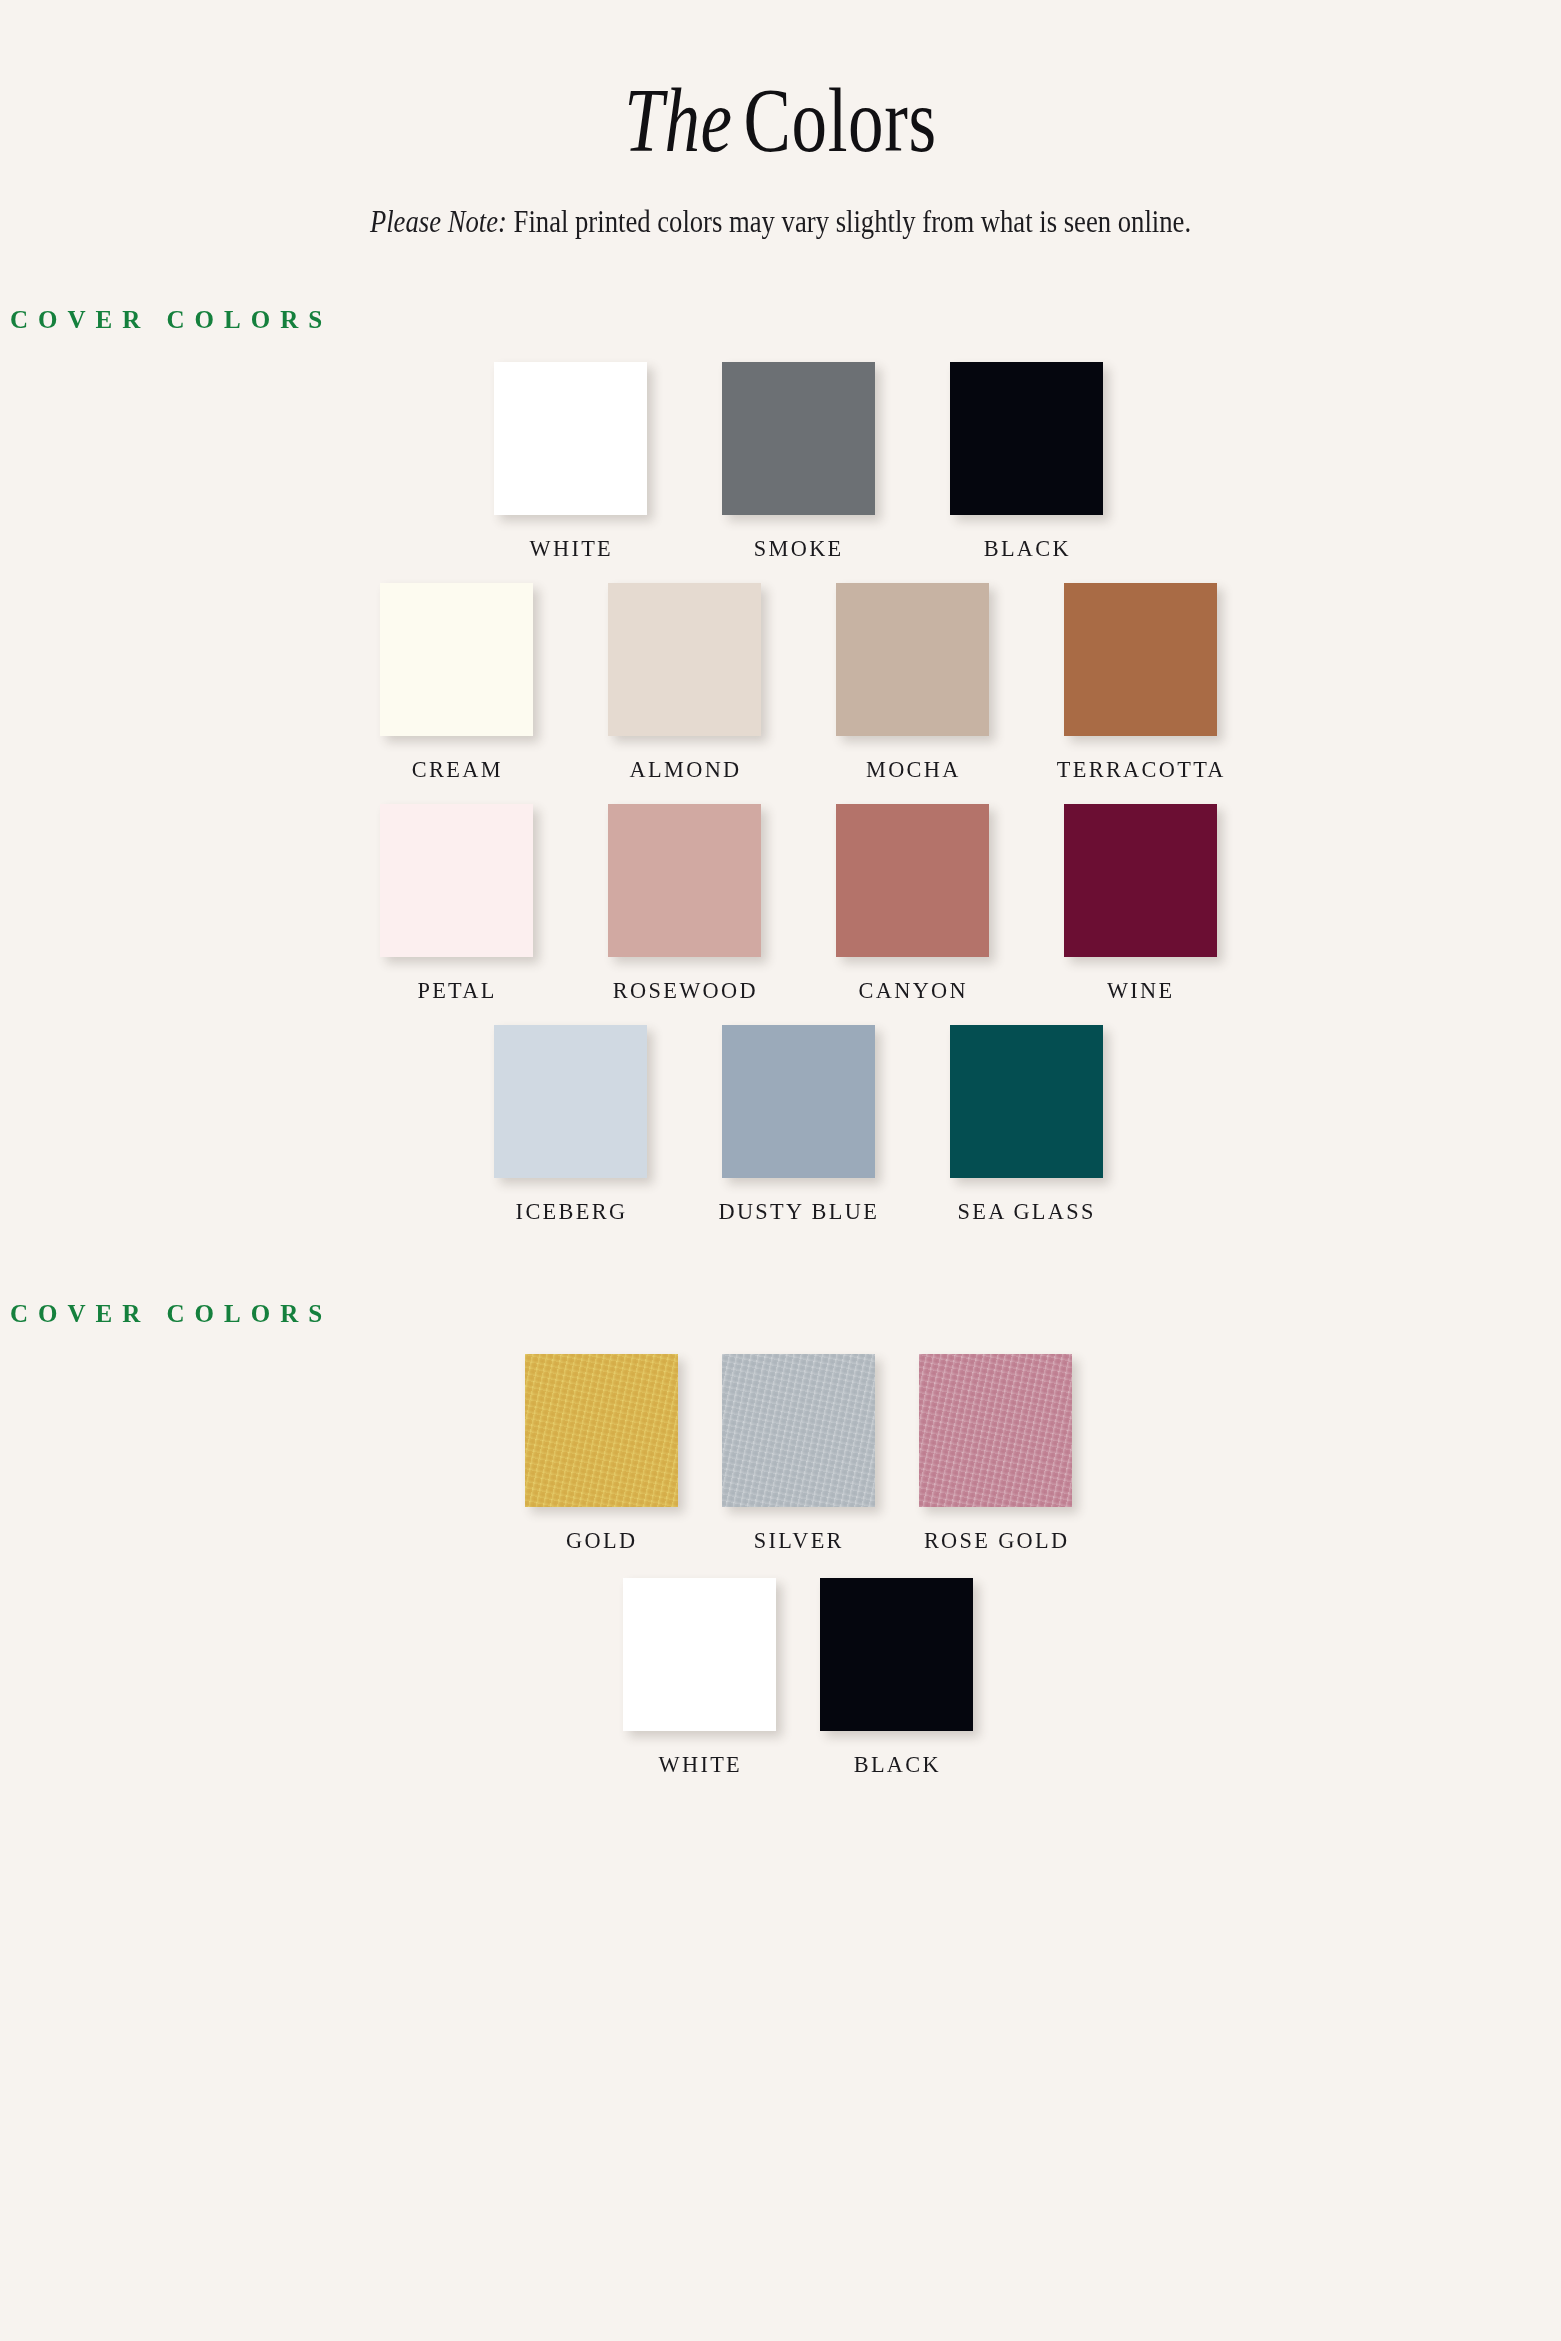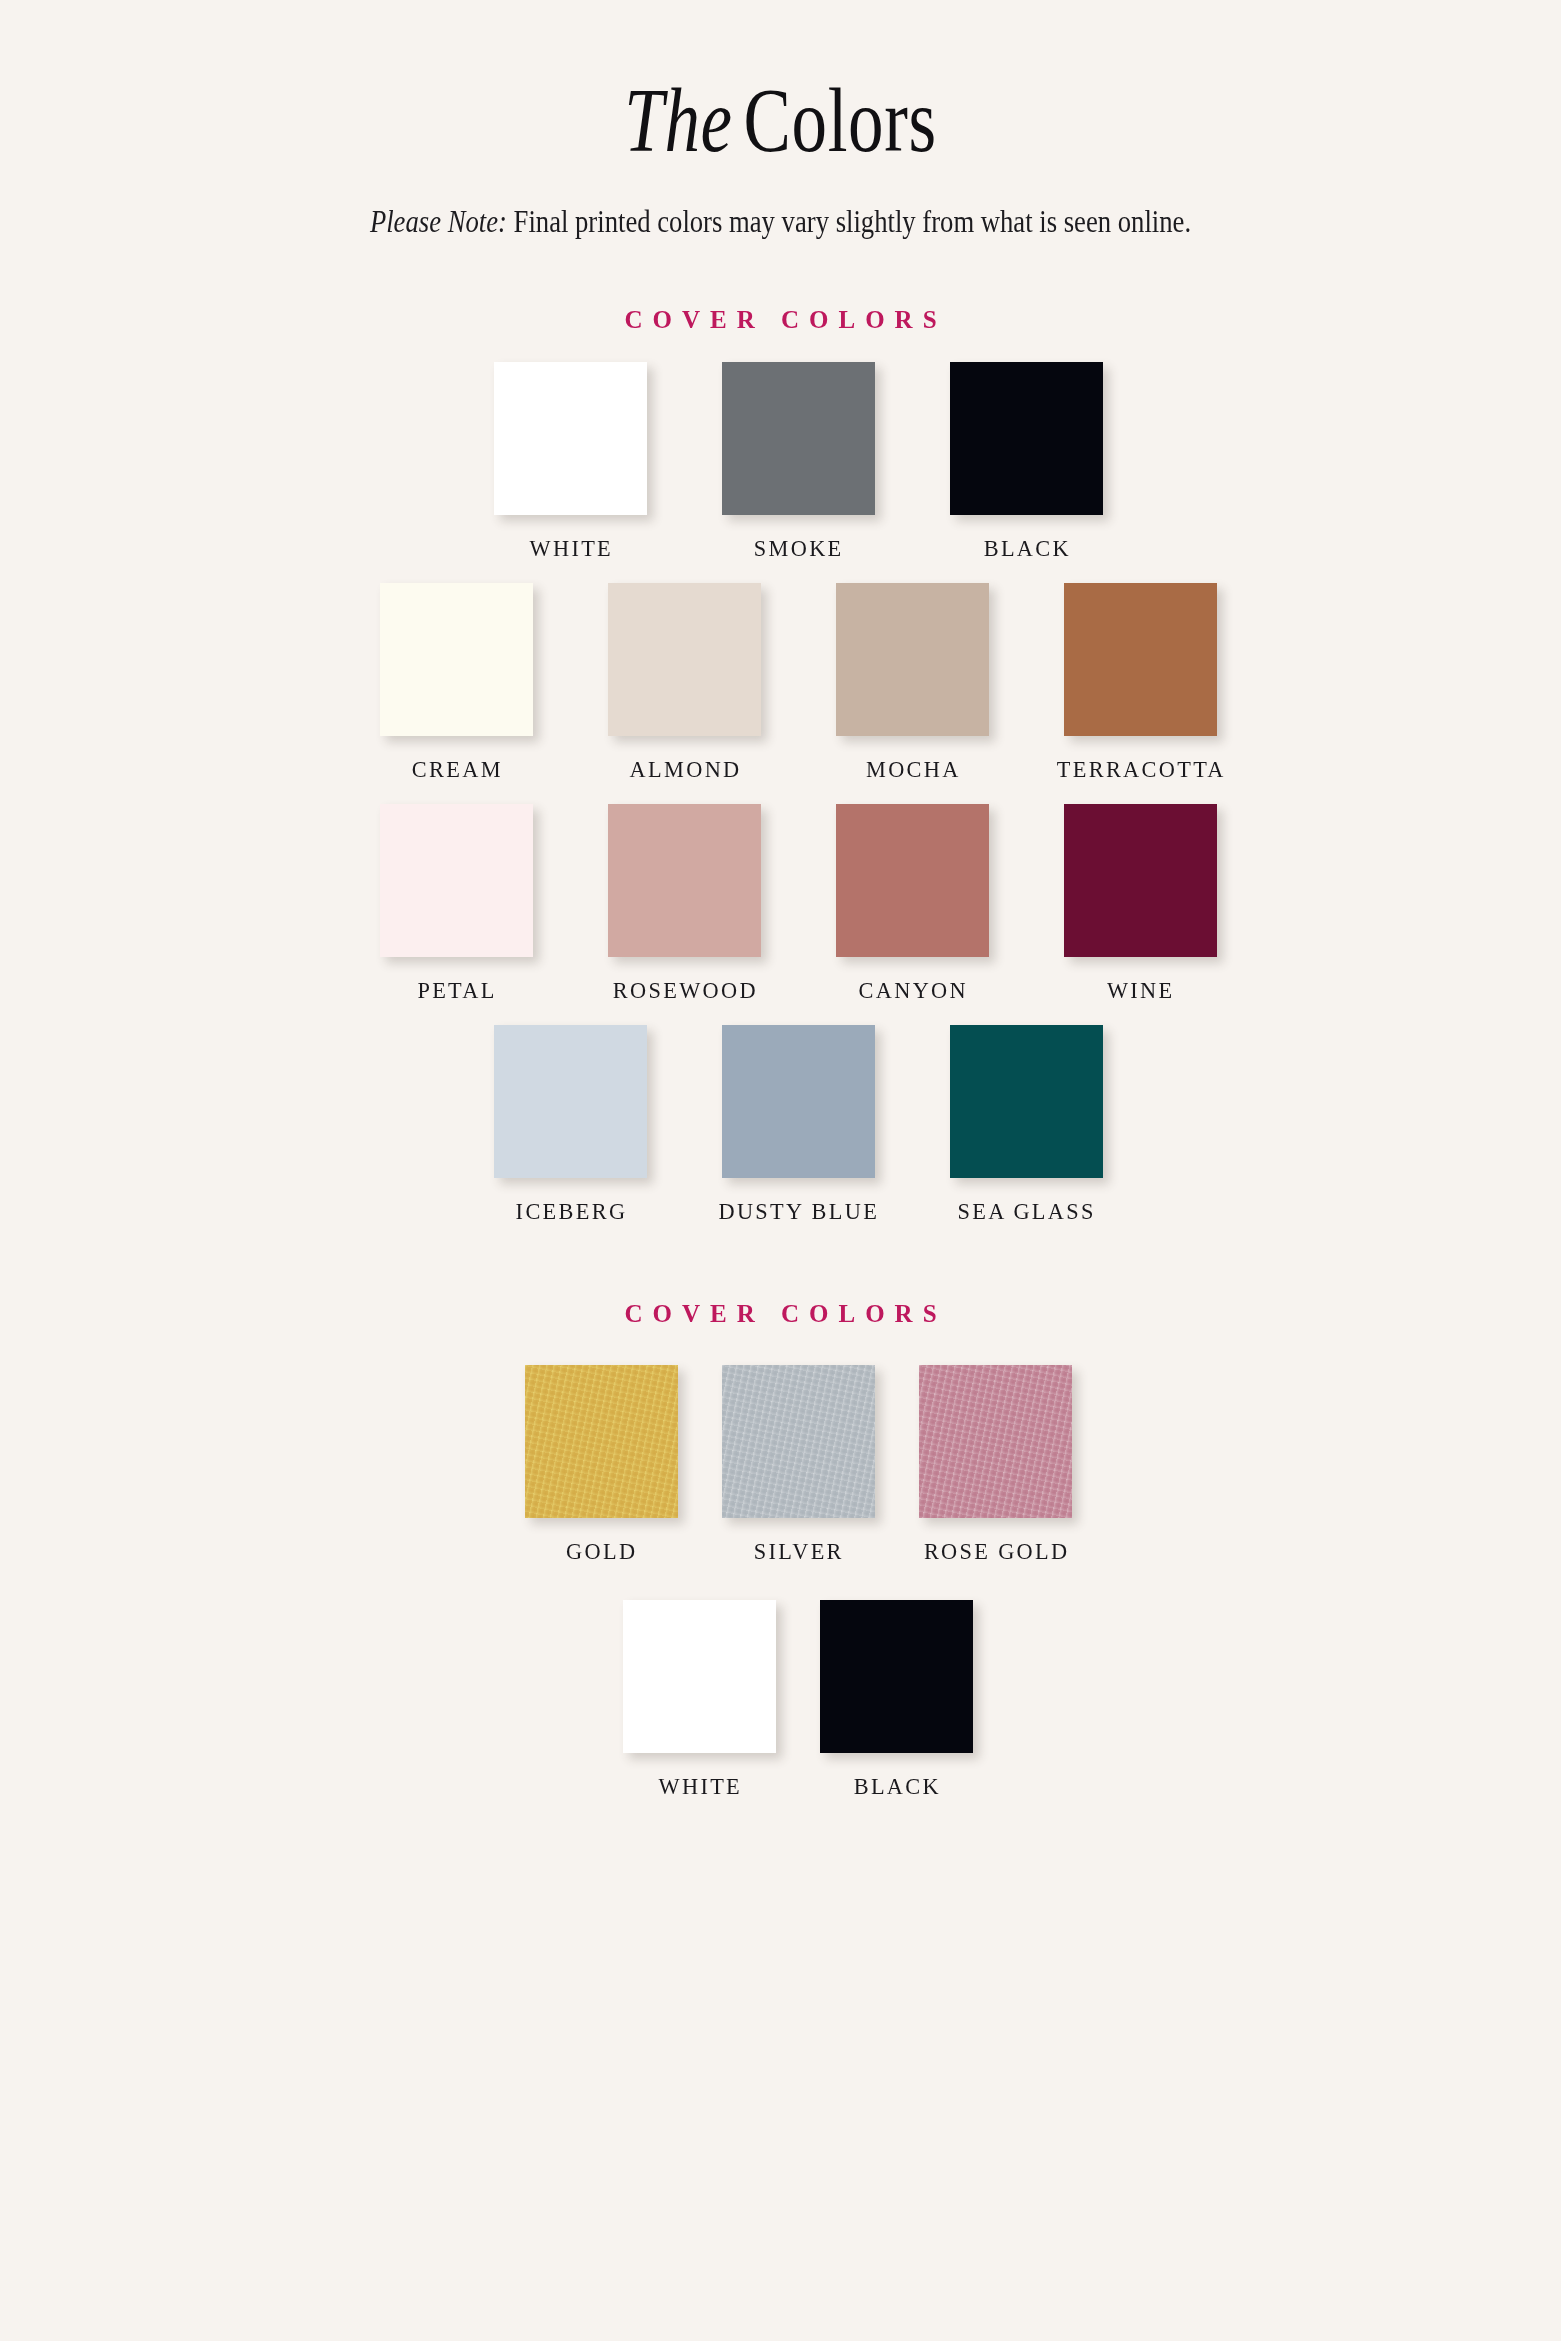--- a/index.html
+++ b/index.html
@@ -47,26 +47,26 @@
     line-height: 1.25;
     color: #1C1B1F;
     transform: scaleX(0.86);
     transform-origin: center top;
     white-space: nowrap;
   }
   .subtitle .italic { font-style: italic; }
 
   
   .section-head {
-    text-align: center;
+    text-align: left;
     font-family: "Liberation Serif", serif;
     font-weight: 700;
     font-size: 25px;
     letter-spacing: 10px;
-    color: #be185d;
+    color: #15803d;
     text-indent: 10px;
   }
 
   #cover-head { margin-top: 64px; }
   #text-head  { margin-top: 75px; }
 
   
   .grid {
     margin-top: 28px;
     display: flex;
@@ -124,21 +124,21 @@
     white-space: nowrap;
     transform: scaleX(0.93);
   }
 
   
   .row + .row { margin-top: 21px; }
 
   
   .grid-text { margin-top: 26.5px; }
   .grid-text .row { gap: 44px; }
-  .grid-text .cell { width: 153px; margin-top: 11px; }
+  .grid-text .cell { width: 153px; }
   .grid-text .row + .row { margin-top: 23.4px; }
 </style>
 </head>
 <body>
 
 <div class="page">
 
   <h1 class="title">
     <span class="italic">The</span><span>Colors</span>
   </h1>

